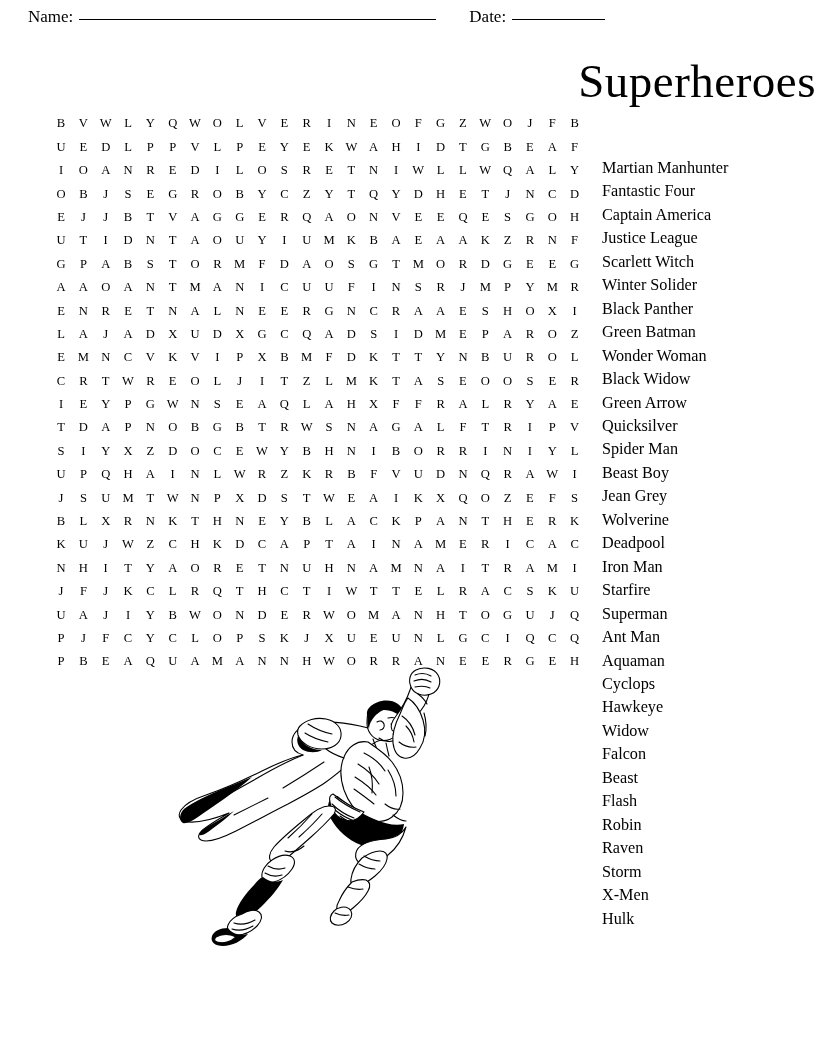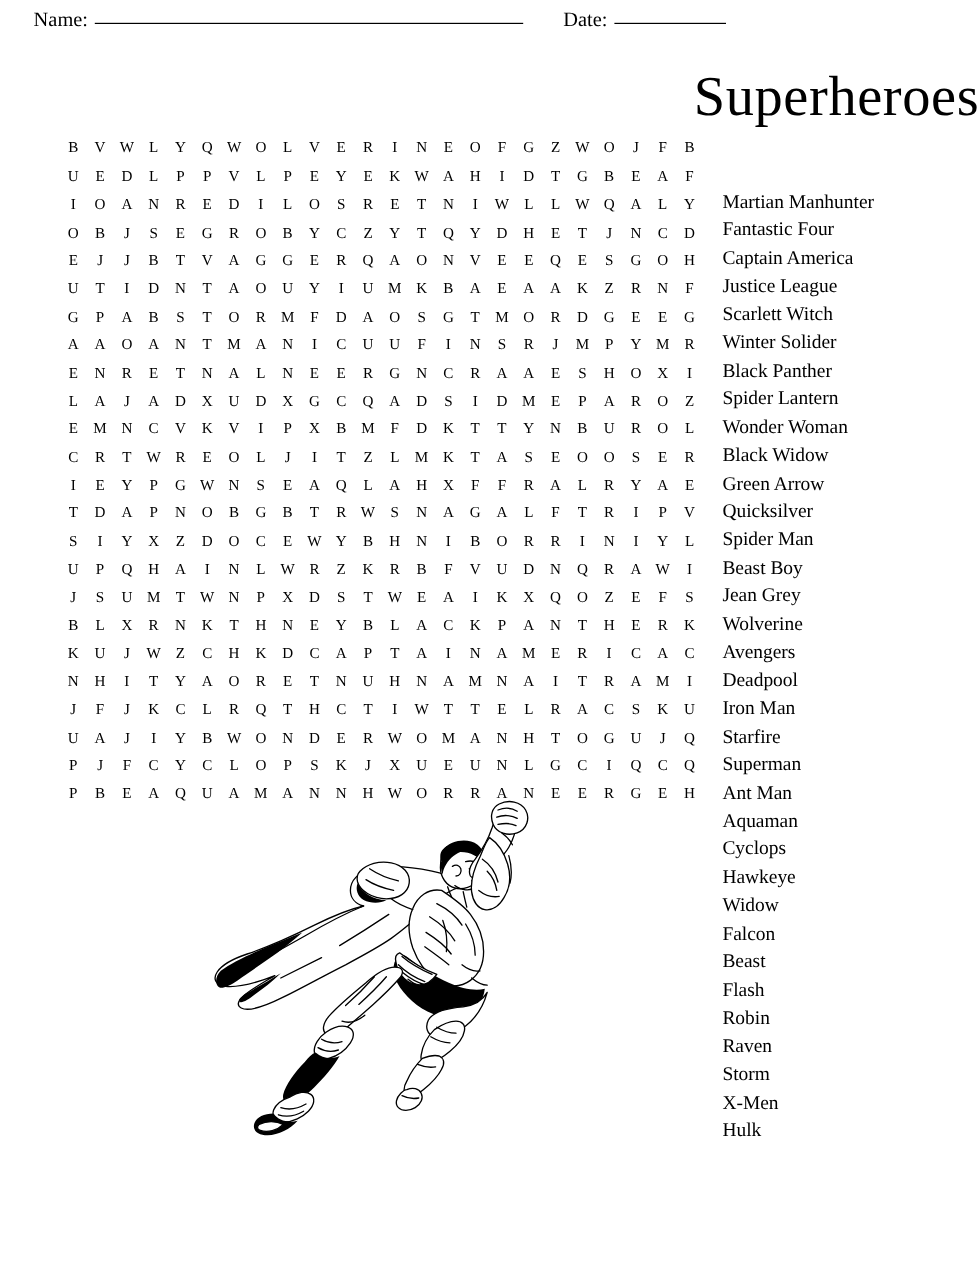--- a/index.html
+++ b/index.html
@@ -747,30 +747,29 @@
   </div>
 
 <div id="word-list">
     <div class="word-item">Martian Manhunter</div>
     <div class="word-item">Fantastic Four</div>
     <div class="word-item">Captain America</div>
     <div class="word-item">Justice League</div>
     <div class="word-item">Scarlett Witch</div>
     <div class="word-item">Winter Solider</div>
     <div class="word-item">Black Panther</div>
-    <div class="word-item">Spider Lantern</div>
+    <div class="word-item">Green Batman</div>
     <div class="word-item">Wonder Woman</div>
     <div class="word-item">Black Widow</div>
     <div class="word-item">Green Arrow</div>
     <div class="word-item">Quicksilver</div>
     <div class="word-item">Spider Man</div>
     <div class="word-item">Beast Boy</div>
     <div class="word-item">Jean Grey</div>
     <div class="word-item">Wolverine</div>
-    <div class="word-item">Avengers</div>
     <div class="word-item">Deadpool</div>
     <div class="word-item">Iron Man</div>
     <div class="word-item">Starfire</div>
     <div class="word-item">Superman</div>
     <div class="word-item">Ant Man</div>
     <div class="word-item">Aquaman</div>
     <div class="word-item">Cyclops</div>
     <div class="word-item">Hawkeye</div>
     <div class="word-item">Widow</div>
     <div class="word-item">Falcon</div>

